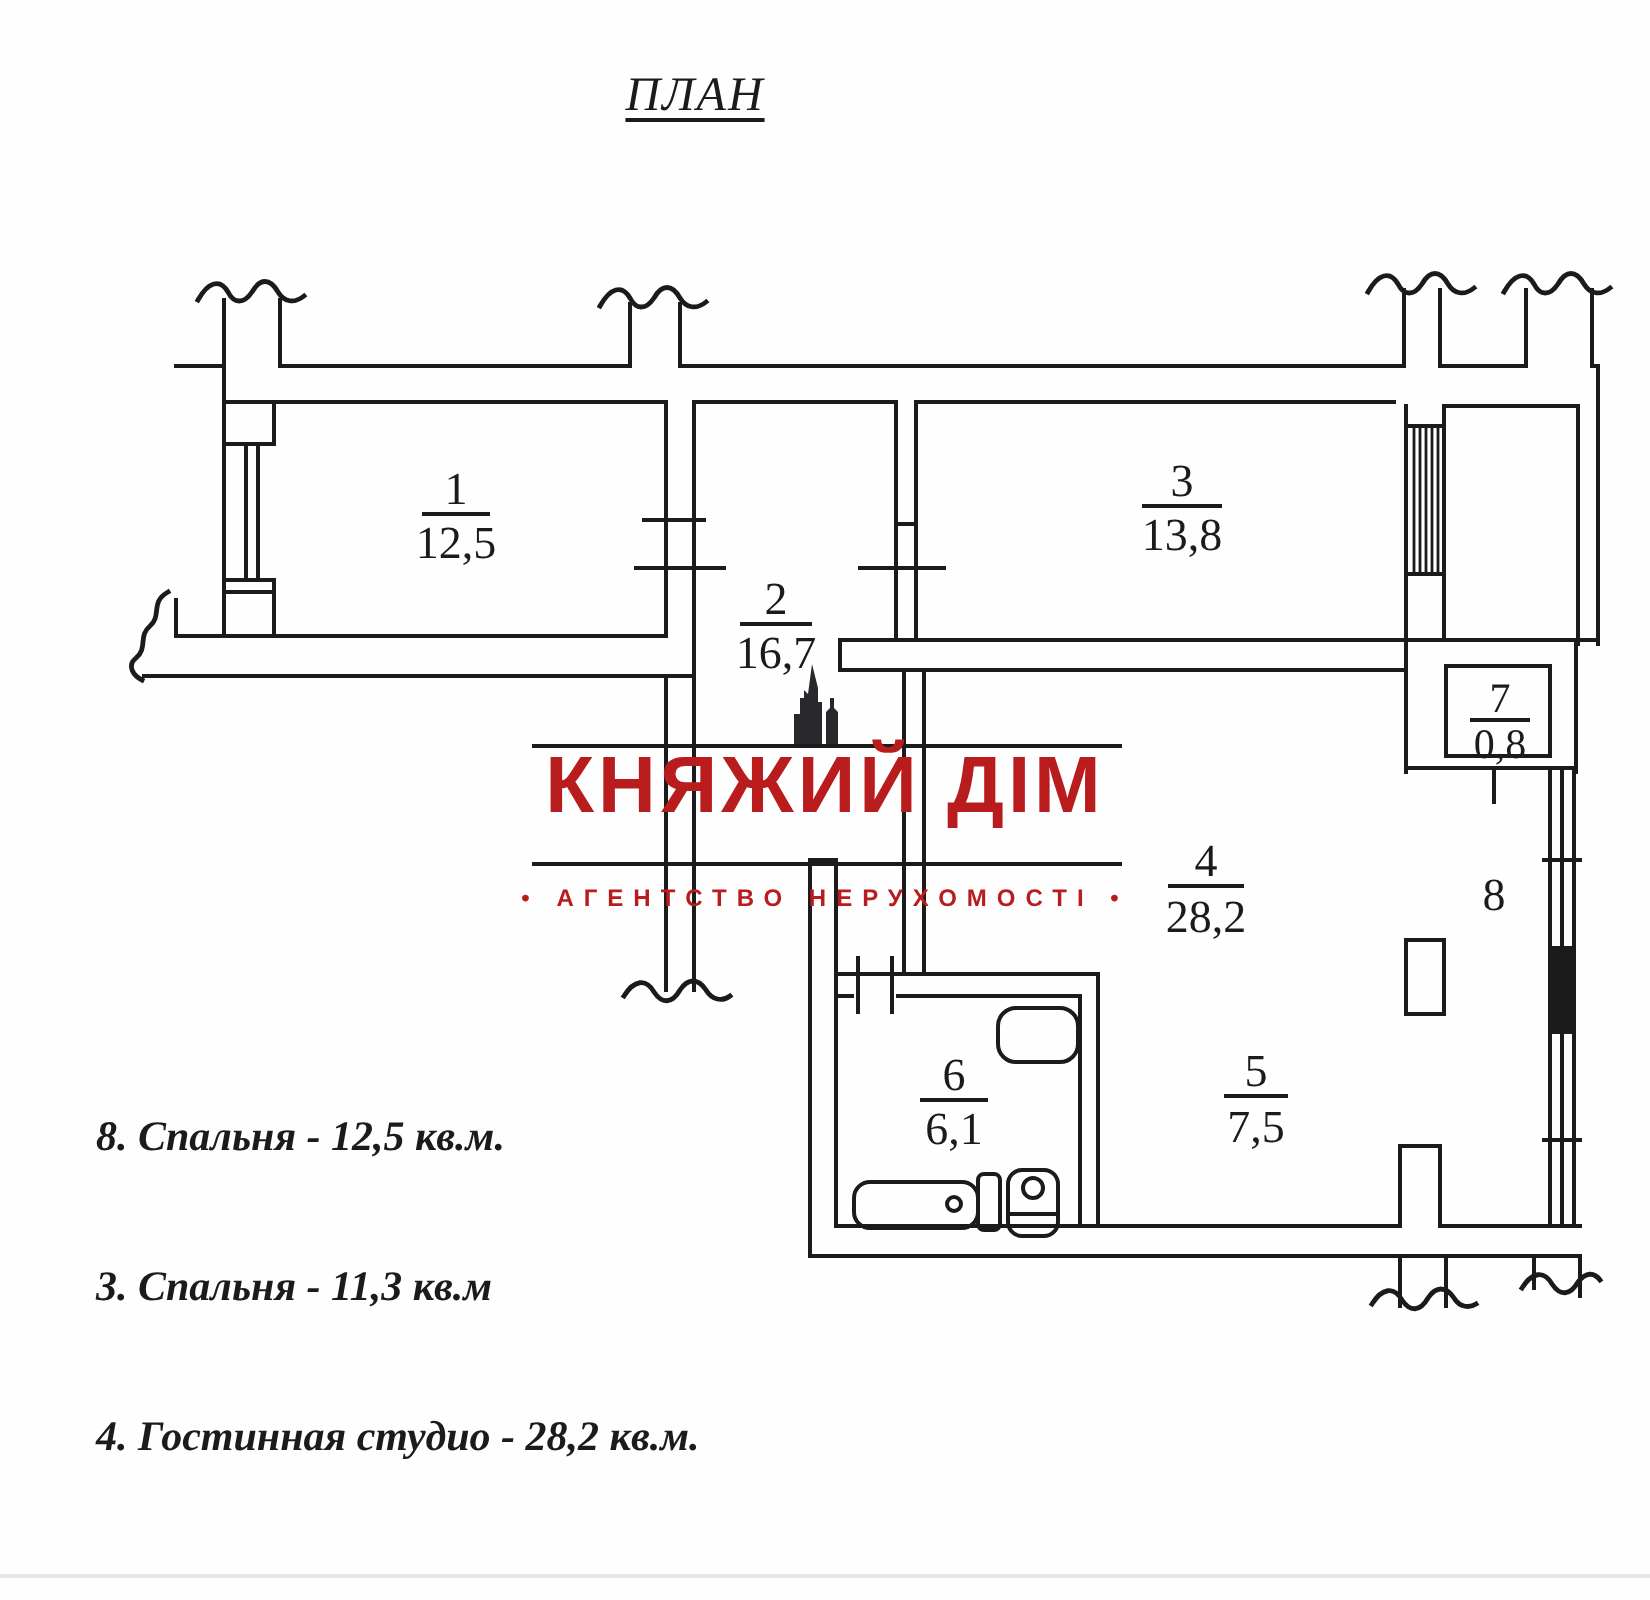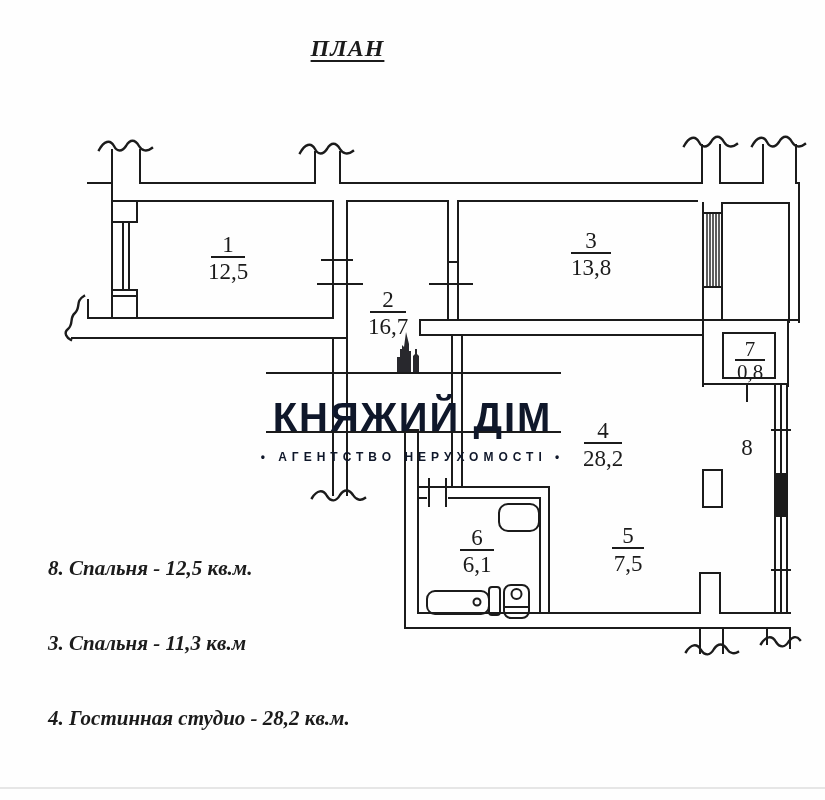--- a/index.html
+++ b/index.html
@@ -1,30 +1,30 @@
 <!DOCTYPE html>
 <html><head>
 <meta charset="utf-8">
 <style>
   html,body{margin:0;padding:0;background:#ffffff;}
   .stage{position:relative;width:825px;height:800px;background:#fefefe;overflow:hidden;
          font-family:"Liberation Serif", serif;color:#1b1b1b;}
   .plan-svg{position:absolute;left:0;top:0;}
   .title-block{position:absolute;left:0;top:36px;width:695px;text-align:center;
-               font-style:italic;font-weight:700;font-size:24px;line-height:25px;letter-spacing:1px;}
+               font-style:italic;font-weight:400;font-size:24px;line-height:25px;letter-spacing:1px;}
   .title-line1{text-decoration:underline;text-underline-offset:4px;}
   .room-num,.room-area{font-family:"Liberation Serif",serif;font-size:23px;fill:#1b1b1b;}
   .room-num-sm,.room-area-sm{font-family:"Liberation Serif",serif;font-size:21px;fill:#1b1b1b;}
   .legend{position:absolute;left:48px;top:506px;font-style:italic;font-weight:700;
           font-size:21px;line-height:25px;white-space:pre;}
   .legend div{height:25px;}
-  .logo{position:absolute;left:240px;top:396px;width:345px;text-align:center;color:#0f172a;
+  .logo{position:absolute;left:240px;top:372px;width:345px;text-align:center;color:#b91c1c;
         font-family:"Liberation Sans",sans-serif;}
   .logo-name{font-size:40px;font-weight:700;letter-spacing:2px;line-height:42px;white-space:nowrap;}
-  .logo-tagline{margin-top:12px;font-size:12px;font-weight:700;letter-spacing:5px;white-space:nowrap;}
+  .logo-tagline{margin-top:28px;font-size:12px;font-weight:700;letter-spacing:5px;white-space:nowrap;}
   .divider{position:absolute;left:0;top:787px;width:825px;height:2px;background:#e6e6e6;}
 </style>
 </head>
 <body>
 
 <div class="stage">
 
   <svg class="plan-svg" width="825" height="800" viewBox="0 0 825 800">
     <g stroke="#1b1b1b" stroke-width="2" fill="none" stroke-linecap="square">
 

